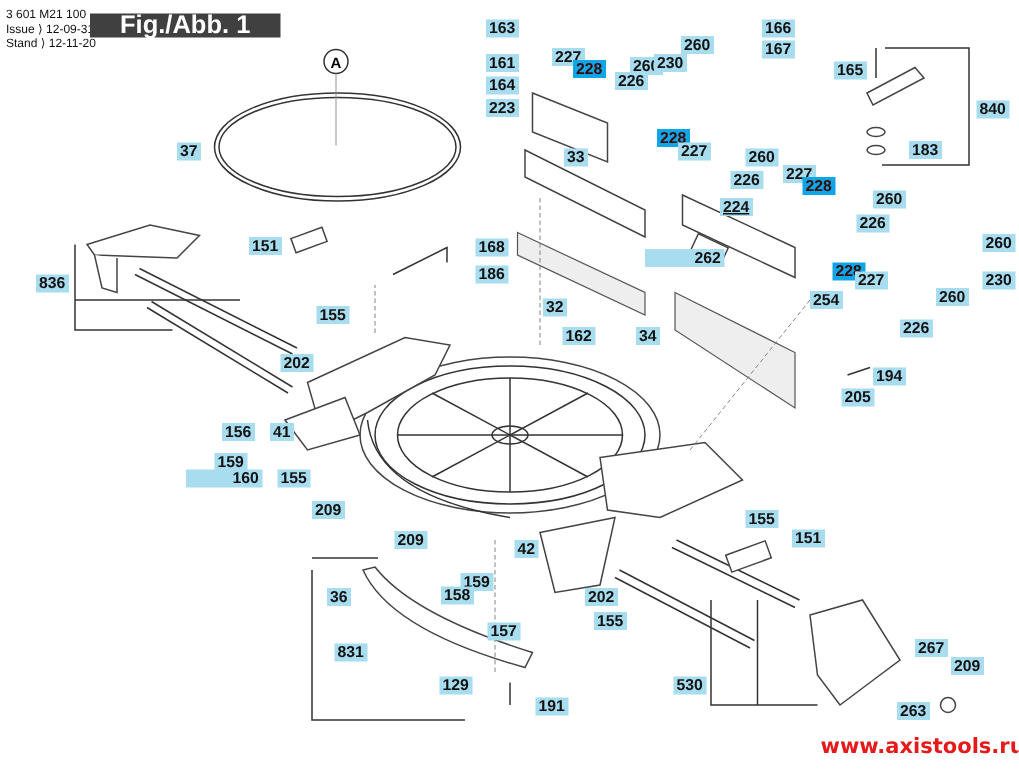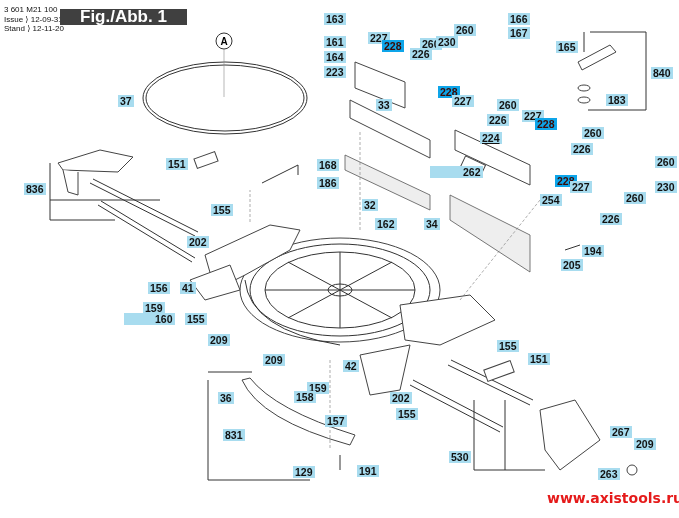--- a/index.html
+++ b/index.html
@@ -177,18 +177,18 @@
   <span class="lbl" style="left:325px;top:375px;margin-top:40px;">157</span>
   <span class="lbl" style="left:307px;top:382px;">159</span>
   <span class="lbl" style="left:294px;top:391px;">158</span>
   <span class="lbl" style="left:390px;top:392px;">202</span>
   <span class="lbl" style="left:396px;top:408px;">155</span>
   <span class="lbl" style="left:183px;top:429px;margin-left:40px;">831</span>
   <span class="lbl" style="left:449px;top:451px;">530</span>
   <span class="lbl" style="left:610px;top:426px;">267</span>
   <span class="lbl" style="left:634px;top:438px;">209</span>
   <span class="lbl" style="left:598px;top:468px;">263</span>
-  <span class="lbl" style="left:293px;top:466px;">129</span>
+  <span class="lbl" style="left:293px;top:451px;">129</span>
   <span class="lbl" style="left:357px;top:465px;">191</span>
 
 
   <div class="url">www.axistools.ru</div>
 </div>
 
 </body></html>

